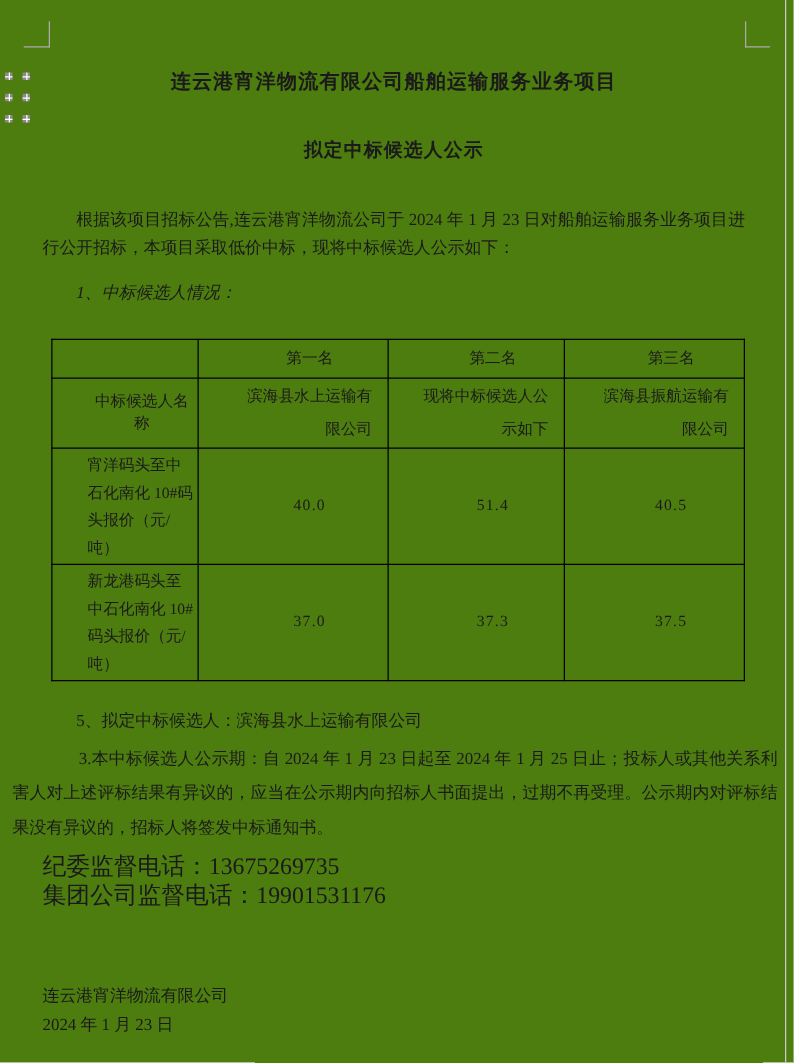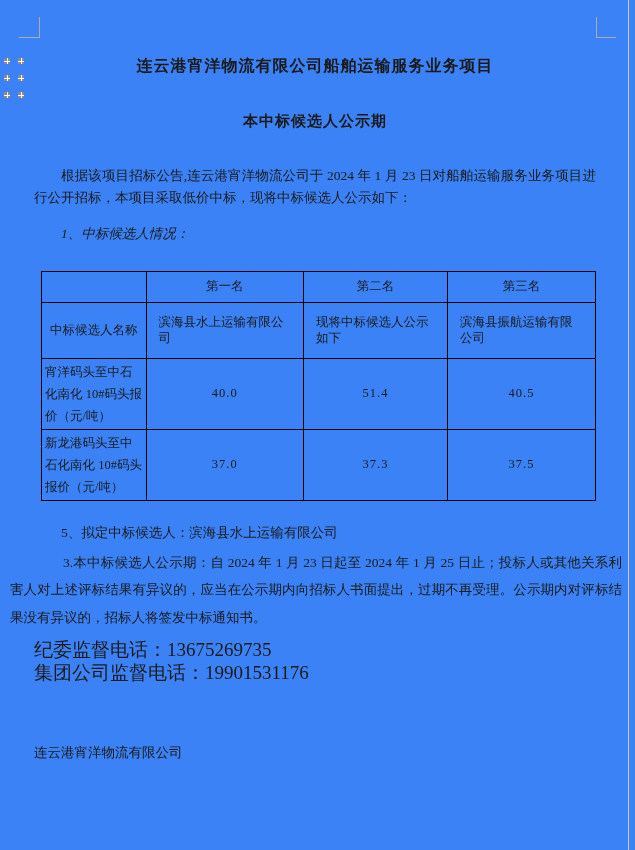--- a/index.html
+++ b/index.html
@@ -1,19 +1,19 @@
 <!DOCTYPE html>
 <html><head>
 <meta charset="utf-8">
 <style>
   html,body{margin:0;padding:0;background:#ffffff;}
   .page{
     position:relative;
     width:635px;height:850px;
-    background:#3b82f6;
+    background:#4d7c0f;
     font-family:"Liberation Serif","DejaVu Serif",serif;
     color:#1a1a1a;
     overflow:hidden;
   }
   
   .page-edge{
     position:absolute;top:0;bottom:0;left:628px;width:1px;
     background:#c9c9c9;
   }
   
@@ -62,30 +62,31 @@
     border-collapse:collapse;
     margin:26px 0 0 7px;
     table-layout:fixed;
     font-size:12.5px;
   }
   table.bid-table td,table.bid-table th{
     border:1px solid #000;
     font-weight:normal;
     vertical-align:middle;
     overflow:hidden;
+    padding-left:28px;
   }
   .col0{width:102px;}
   .col1{width:140px;}
   .col2{width:126px;margin-top:39px;}
   .col3{width:130px;}
   tr.hrow{height:31px;}
   tr.nrow{height:56px;}
   tr.prow{height:68px;}
   .cell-center{text-align:center;}
-  .cell-company{text-align:left;line-height:16px;padding:0 12px;}
+  .cell-company{text-align:right;line-height:26px;padding:0 12px;}
   .cell-label{
     text-align:left;padding:2px 3px;line-height:22px;
   }
   .cell-price{text-align:center;font-size:12.5px;letter-spacing:1px;}
   .para-2{
     margin:21px 0 0 0;
     font-size:13.5px;line-height:22px;text-indent:2em;
   }
   .para-3{
     margin:5px -26px 0 -24px;
@@ -121,21 +122,21 @@
     <div class="dot"></div>
     <div class="dot"></div>
     <div class="dot"></div>
     <div class="dot"></div>
   </div>
 
   <div class="content">
 
     <h1 class="doc-title">连云港宵洋物流有限公司船舶运输服务业务项目</h1>
 
-    <h2 class="doc-subtitle">本中标候选人公示期</h2>
+    <h2 class="doc-subtitle">拟定中标候选人公示</h2>
 
     <p class="para-intro">根据该项目招标公告,连云港宵洋物流公司于 2024 年 1 月 23 日对船舶运输服务业务项目进行公开招标，本项目采取低价中标，现将中标候选人公示如下：</p>
 
     <p class="list-item-1">1、中标候选人情况：</p>
 
     <table class="bid-table">
       <tbody>
           <tr class="hrow">
         <th class="col0 cell-center"></th>
         <th class="col1 cell-center">第一名</th>
@@ -167,16 +168,17 @@
 
     <p class="para-3">3.本中标候选人公示期：自 2024 年 1 月 23 日起至 2024 年 1 月 25 日止；投标人或其他关系利害人对上述评标结果有异议的，应当在公示期内向招标人书面提出，过期不再受理。公示期内对评标结果没有异议的，招标人将签发中标通知书。</p>
 
     <div class="contacts">
       <p class="contact-line">纪委监督电话：13675269735</p>
       <p class="contact-line">集团公司监督电话：19901531176</p>
     </div>
 
     <div class="signature">
       <div>连云港宵洋物流有限公司</div>
+      <div>2024 年 1 月 23 日</div>
     </div>
 
   </div>
 </div>
 
 </body></html>

